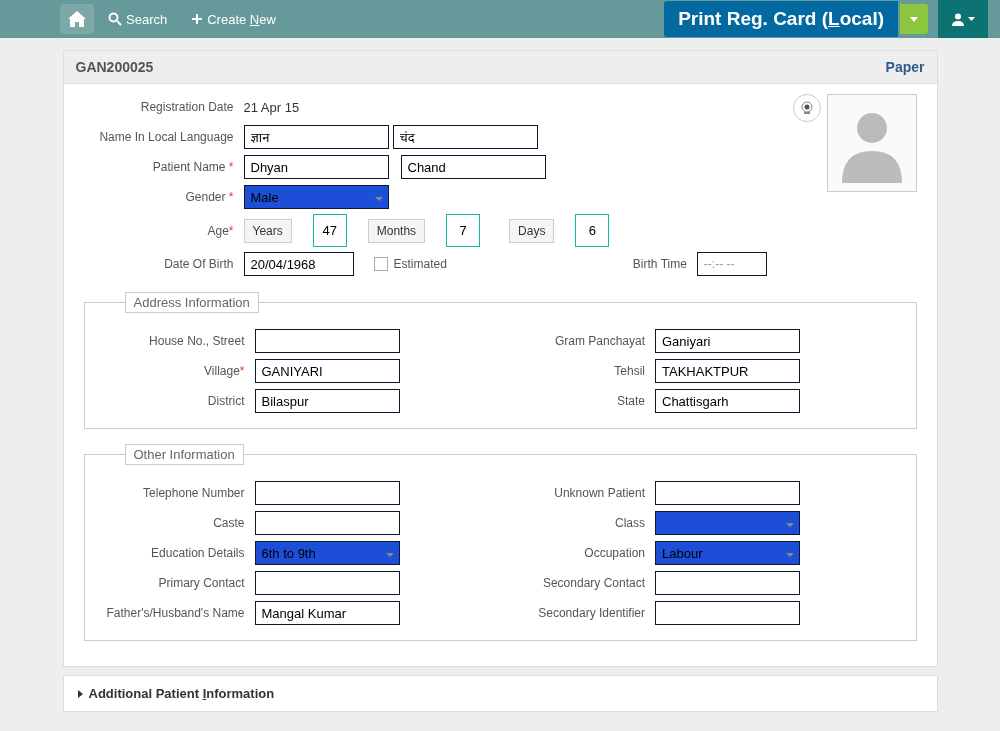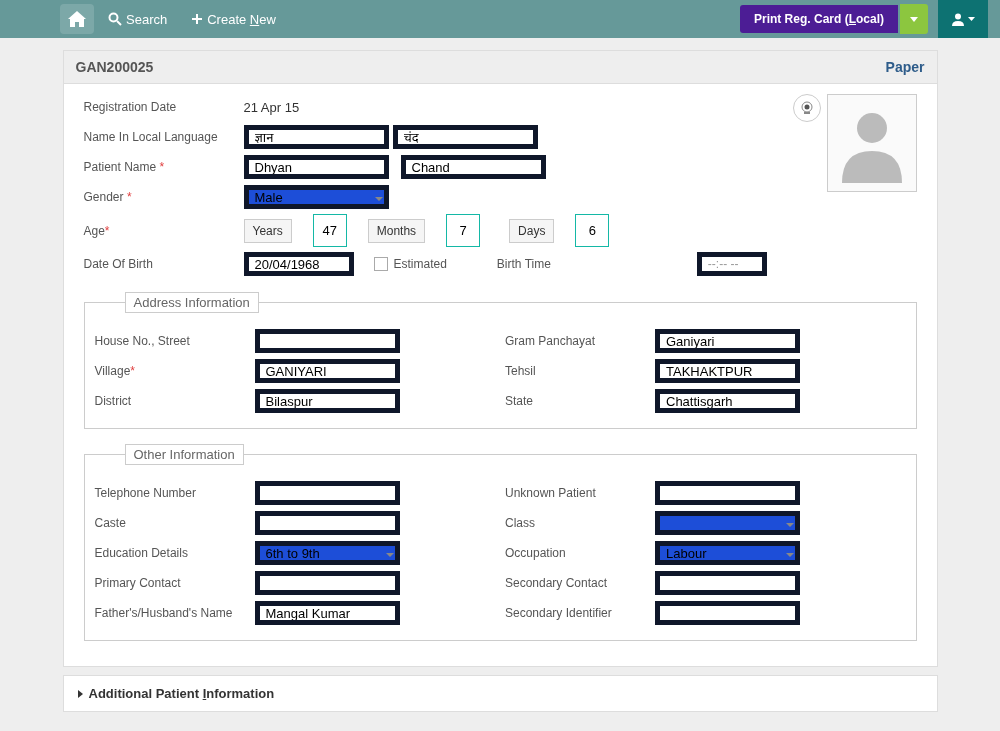--- a/index.html
+++ b/index.html
@@ -4,41 +4,41 @@
   <style>
     * { box-sizing: border-box; margin: 0; padding: 0; }
     body { font-family: Arial, Helvetica, sans-serif; font-size: 13px; background: #eeeeee; color: #333; }
     
     .top-bar { background: #669999; height: 38px; display: flex; align-items: center; padding: 0 12px 0 60px; justify-content: space-between; }
     .top-left { display: flex; align-items: center; gap: 4px; }
     .home-btn { background: rgba(255,255,255,0.15); width: 34px; height: 30px; border-radius: 4px; display: flex; align-items: center; justify-content: center; }
     .top-link { color: #fff; display: flex; align-items: center; gap: 4px; padding: 6px 10px; font-size: 13px; cursor: pointer; }
     .top-link .underline { text-decoration: underline; }
     .top-right { display: flex; align-items: center; height: 100%; }
-    .print-btn { background: #4c1d95; color: #fff; padding: 7px 14px; border-radius: 3px 0 0 3px; font-size: 12px; font-weight: bold; cursor: pointer; }
+    .print-btn { background: #0369a1; color: #fff; padding: 7px 14px; border-radius: 3px 0 0 3px; font-size: 19px; font-weight: bold; cursor: pointer; }
     .print-btn .underline { text-decoration: underline; }
     .print-dd { background: #8cc63f; color: #fff; width: 28px; height: 30px; margin-left: 2px; border-radius: 0 3px 3px 0; display: flex; align-items: center; justify-content: center; cursor: pointer; }
     .user-menu { background: #0d7272; height: 38px; width: 50px; margin-left: 10px; display: flex; align-items: center; justify-content: center; color: #fff; cursor: pointer; gap: 3px;}
 
     .container { width: 875px; margin: 12px auto 20px auto; }
     
     .panel { background: #fff; border: 1px solid #ddd; margin-bottom: 8px; }
     .panel-header { background: #eeeeee; padding: 8px 12px; display: flex; justify-content: space-between; align-items: center; border-bottom: 1px solid #ddd; }
     .panel-header .id { font-weight: bold; font-size: 14px; color: #555; }
     .panel-header .right-label { font-weight: bold; color: #2e5c8a; font-size: 14px; }
     .panel-body { padding: 10px 20px 20px 20px; position: relative; }
 
     .photo-section { position: absolute; right: 20px; top: 10px; display: flex; gap: 6px; align-items: flex-start; }
     .cam-icon { width: 28px; height: 28px; border: 1px solid #ccc; border-radius: 50%; background: #fff; display: flex; align-items: center; justify-content: center; }
     .photo-box { width: 90px; height: 98px; border: 1px solid #ccc; background: #fafafa; display: flex; align-items: center; justify-content: center; }
     
     .form-row { display: flex; align-items: center; margin-bottom: 4px; min-height: 26px; }
-    .form-label { width: 160px; text-align: left; padding-right: 10px; color: #555; font-size: 12px; }
+    .form-label { width: 160px; text-align: right; padding-right: 10px; color: #555; font-size: 12px; }
     .req { color: #e04040; }
-    .input, .select { border: 5px solid #0f172a; padding: 4px 6px; font-size: 13px; height: 24px; background: #fff; }
+    .input, .select { border: 1px solid #0f172a; padding: 10px 6px; font-size: 13px; height: 24px; background: #fff; }
     .input { width: 145px; }
     .select { width: 145px; appearance: none; -webkit-appearance: none; background: #1d4ed8; position: relative; }
     .select-wrap { position: relative; display: inline-block; }
     .select-wrap::after { content: ''; position: absolute; right: 6px; top: 50%; transform: translateY(-50%); width: 0; height: 0; border-left: 4px solid transparent; border-right: 4px solid transparent; border-top: 4px solid #888; pointer-events: none; }
     .select-wrap.above::before { content: ''; position: absolute; right: 6px; top: 32%; width: 0; height: 0; border-left: 4px solid transparent; border-right: 4px solid transparent; border-bottom: 4px solid #888; pointer-events: none; }
     .select-wrap.above::after { top: 60%; }
     
     .age-group { display: flex; gap: 21px; align-items: center; }
     .age-label { border: 1px solid #ccc; padding: 3px 8px; background: #f5f5f5; height: 24px; display: inline-flex; align-items: center; font-size: 12px; }
     .age-input { border: 1px solid #14b8a6; padding: 3px 4px; width: 34px; height: 33px; text-align: center; font-size: 13px; }

